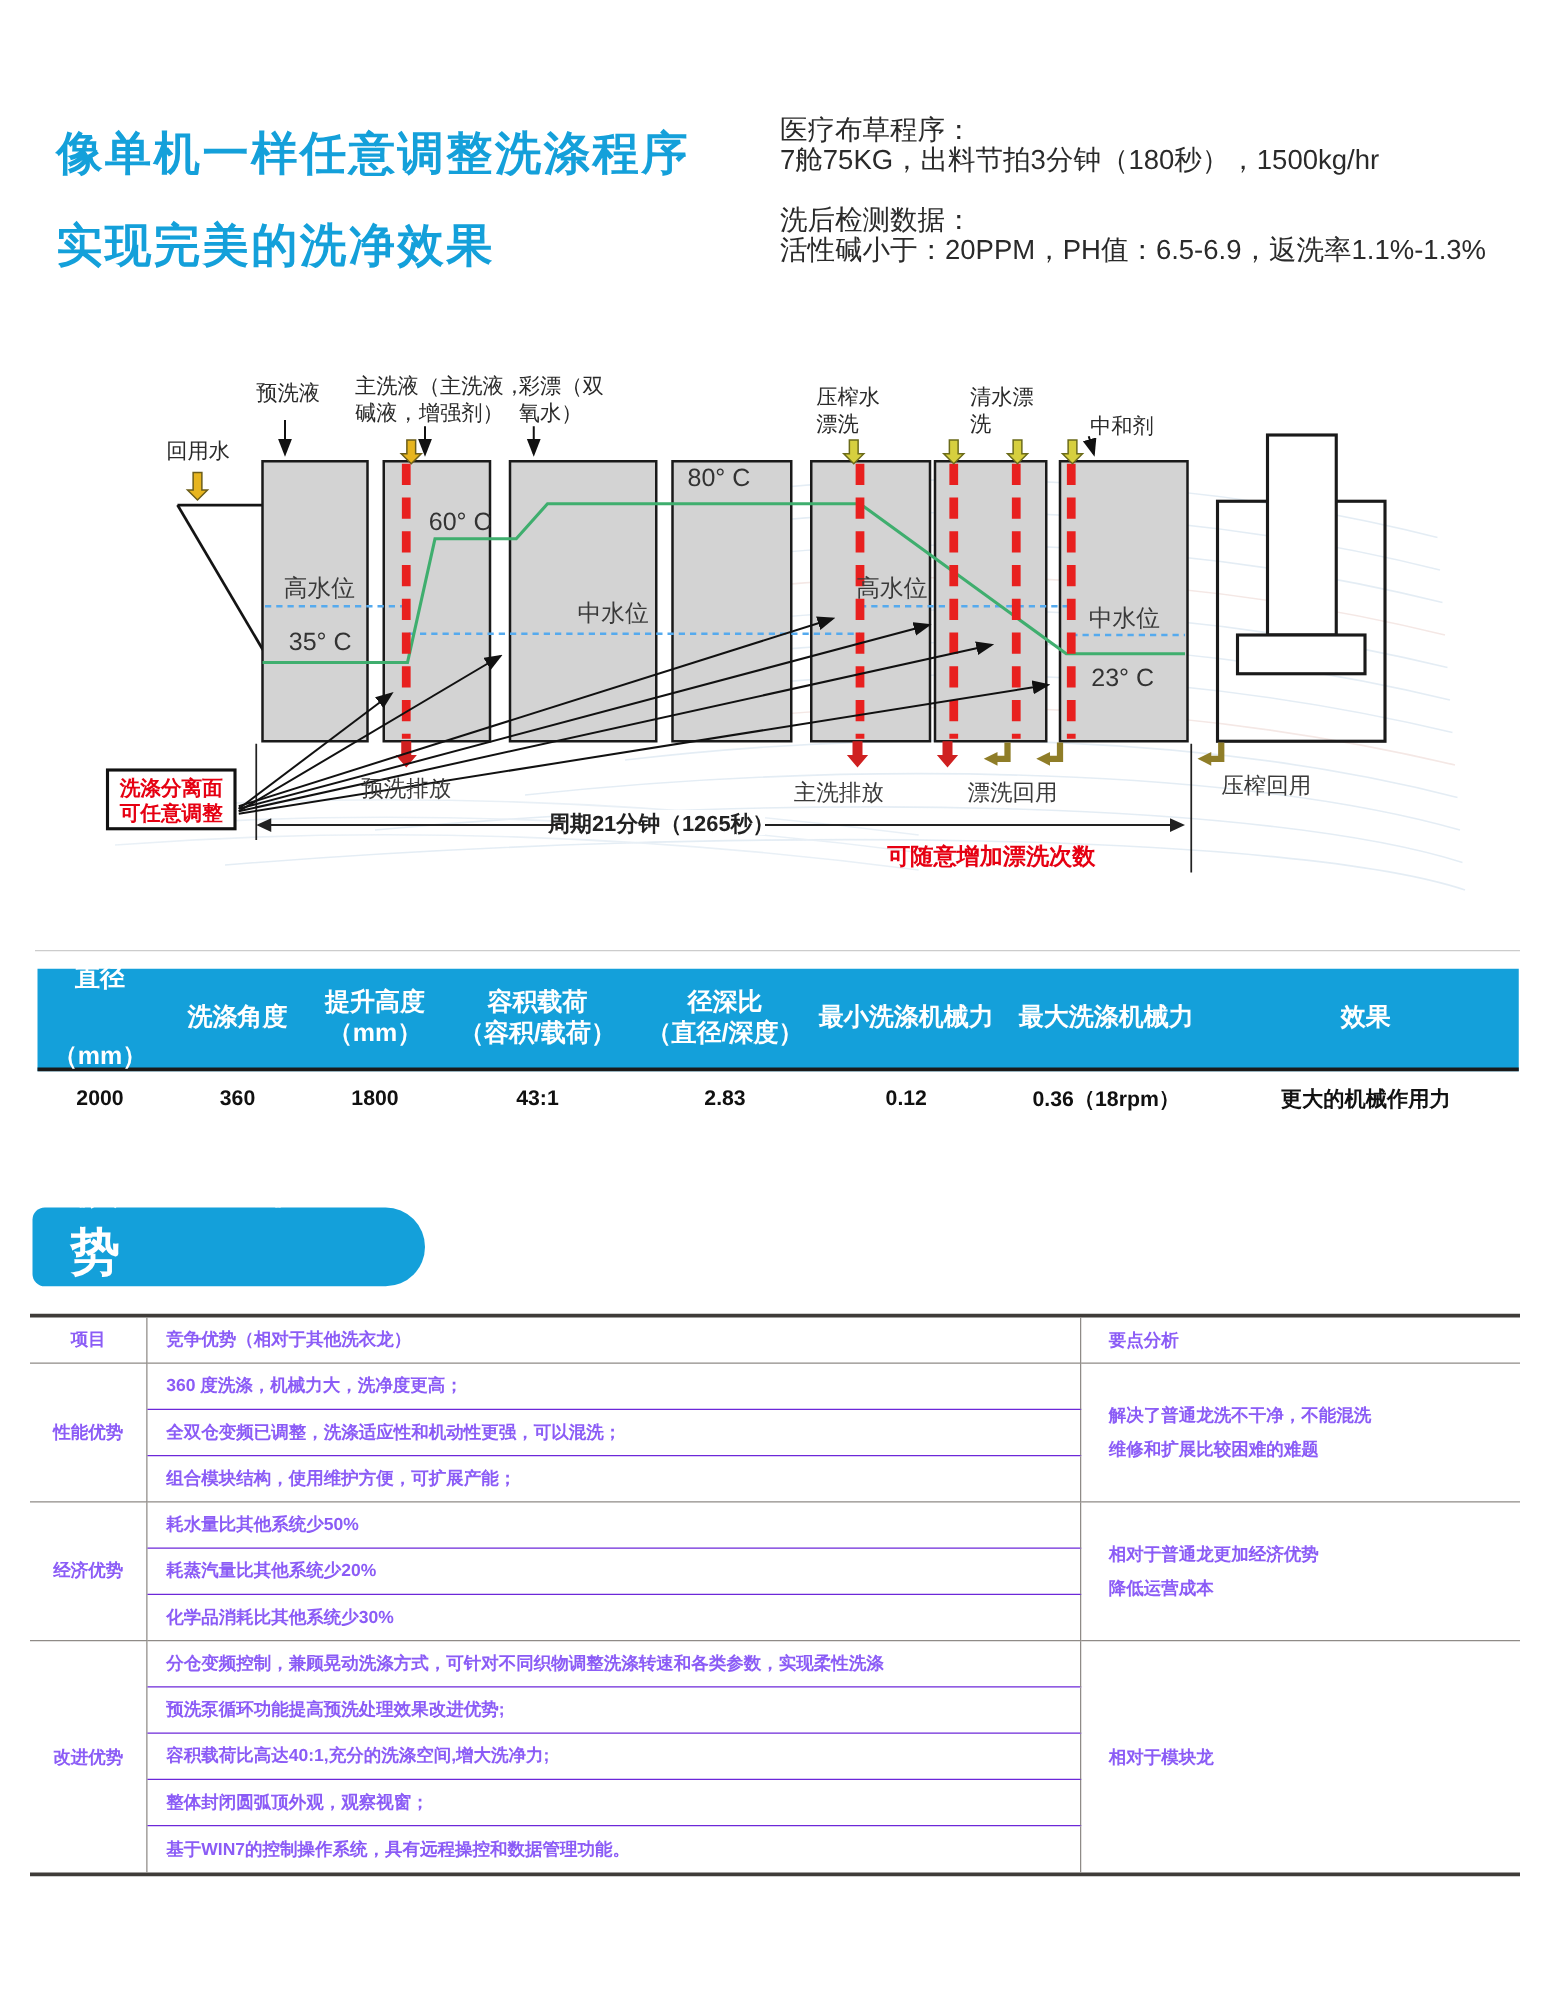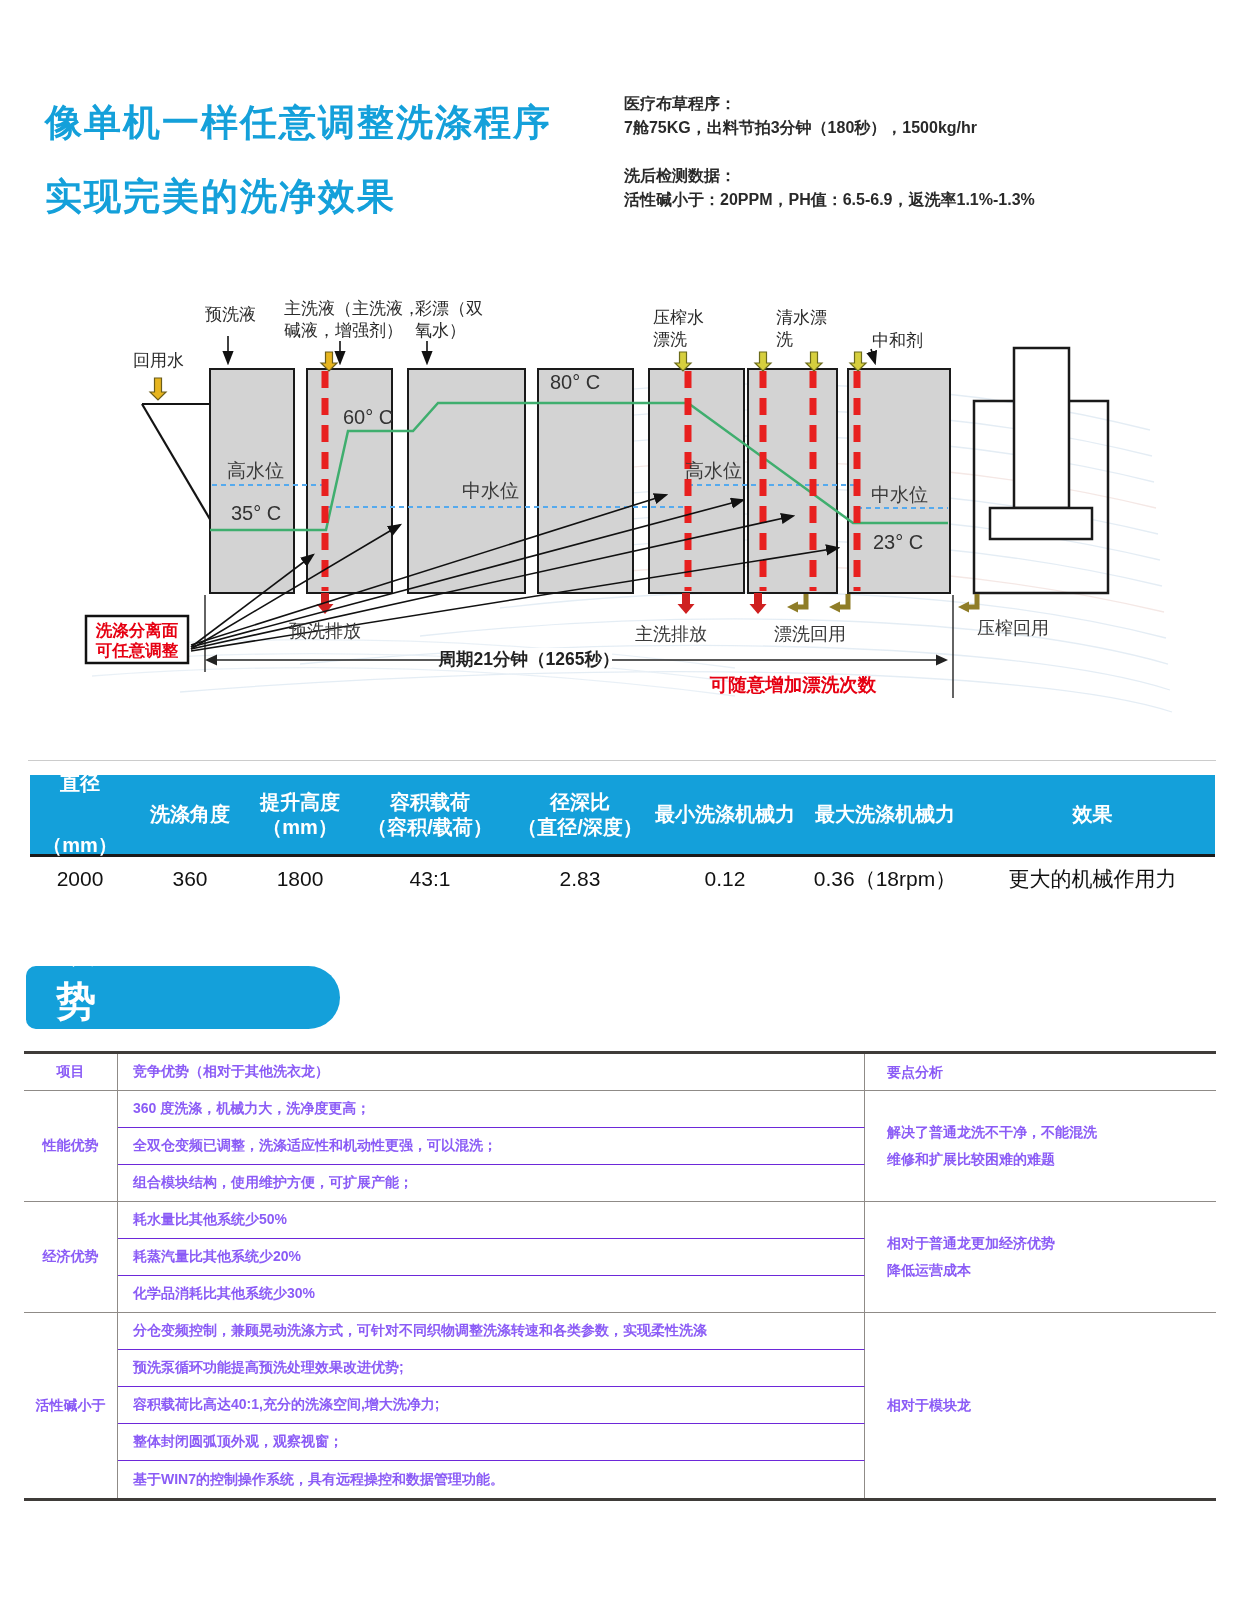--- a/index.html
+++ b/index.html
@@ -6,36 +6,36 @@
   html,body { background:#ffffff; }
   body { font-family:"Liberation Sans", sans-serif; }
   .page { position:relative; width:1239px; height:1600px; background:#fff; overflow:hidden; }
 
   
   .title-line { position:absolute; left:45px; font-size:37px; font-weight:bold;
                 color:#14a0da; letter-spacing:2px; }
   .title-1 { top:98px; }
   .title-2 { top:172px; }
   .info-block { position:absolute; left:624px; top:92px; width:590px;
-                font-size:16px; font-weight:bold; color:#2a2a2a; line-height:24px; }
+                font-size:22px; font-weight:normal; color:#2a2a2a; line-height:24px; }
   .info-gap { margin-top:24px; }
 
   
   .diagram { position:absolute; left:0; top:280px; width:1239px; height:440px; }
   .d-serif  { font-family:"Liberation Serif","DejaVu Serif",serif; }
 
   
   .spec-rule { position:absolute; left:28px; top:760px; width:1188px; height:1px; background:#cccccc; }
   .spec { position:absolute; left:30px; top:775px; width:1185px; }
   .spec-head { display:flex; background:#14a0da; border-bottom:3px solid #1a1a1a; height:82px; }
   .spec-head .cell { display:flex; flex-direction:column; justify-content:center; align-items:center;
                      color:#ffffff; font-weight:bold; font-size:20px; line-height:25px; text-align:center; }
   .spec-vals { display:flex; height:44px; }
   .spec-vals .cell { display:flex; justify-content:center; align-items:center;
-                     color:#111111; font-weight:normal; font-size:21px; }
+                     color:#111111; font-weight:bold; font-size:17px; }
   .c0{width:100px;gap:37px;} .c1{width:120px;} .c2{width:100px;} .c3{width:160px;}
   .c4{width:140px;} .c5{width:150px;} .c6{width:170px;} .c7{width:245px;text-align:right;}
 
   
   .core-banner { position:absolute; left:26px; top:966px; width:314px; height:63px;
                  background:#14a0da; border-radius:10px 32px 32px 10px;
                  display:flex; align-items:flex-end; padding-left:30px;
                  color:#ffffff; font-size:40px; font-weight:bold; letter-spacing:14px; }
 
   
@@ -298,21 +298,21 @@
     <div class="cell rowtx gr4 bb-light">耗水量比其他系统少50%</div>
     <div class="cell rowtx gr5 bb-light">耗蒸汽量比其他系统少20%</div>
     <div class="cell rowtx gr6 bb-sec">化学品消耗比其他系统少30%</div>
     <div class="cell ana gs2a bb-sec">
       <div>
           <div>相对于普通龙更加经济优势</div>
            <div>降低运营成本</div>
         </div>
     </div>
 
-    <div class="cell name gs3n">活性碱小于</div>
+    <div class="cell name gs3n">改进优势</div>
     <div class="cell rowtx gr7  bb-light">分仓变频控制，兼顾晃动洗涤方式，可针对不同织物调整洗涤转速和各类参数，实现柔性洗涤</div>
     <div class="cell rowtx gr8  bb-light">预洗泵循环功能提高预洗处理效果改进优势;</div>
     <div class="cell rowtx gr9  bb-light">容积载荷比高达40:1,充分的洗涤空间,增大洗净力;</div>
     <div class="cell rowtx gr10 bb-light">整体封闭圆弧顶外观，观察视窗；</div>
     <div class="cell rowtx gr11">基于WIN7的控制操作系统，具有远程操控和数据管理功能。</div>
     <div class="cell ana gs3a">
       <div>
           <div>相对于模块龙</div>
         </div>
     </div>

